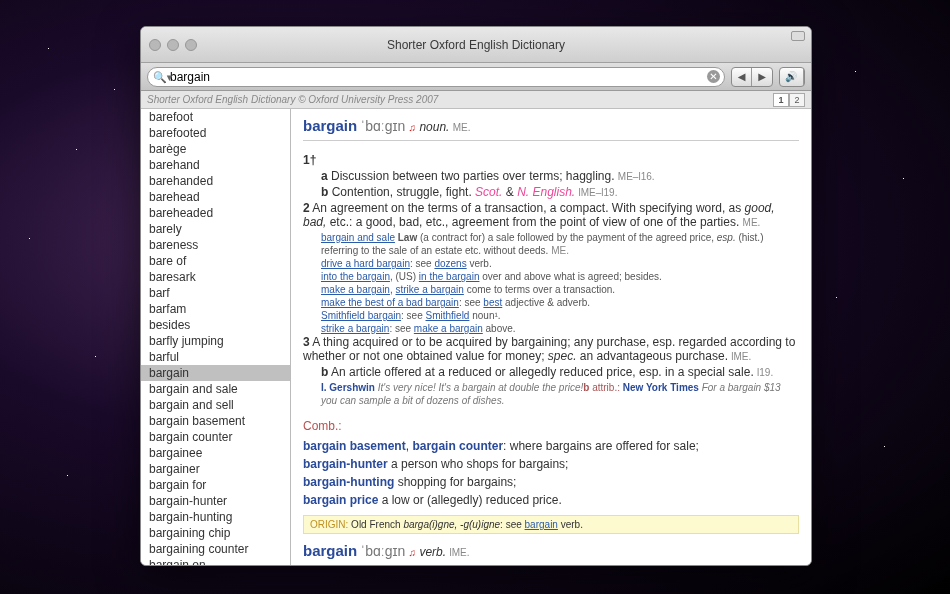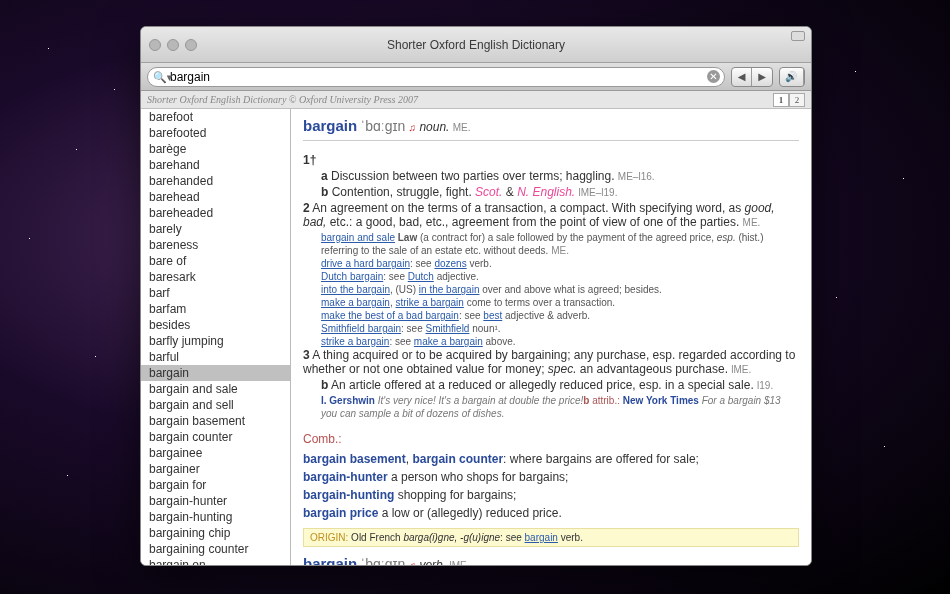--- a/index.html
+++ b/index.html
@@ -49,21 +49,21 @@
 }
 .mag { position: absolute; left: 6px; top: 4px; font-size: 11px; color: #666; }
 .clearx { position: absolute; right: 5px; top: 3px; width: 13px; height: 13px; border-radius: 50%; background: #999; color: #fff; font-size: 10px; line-height: 13px; text-align: center; cursor: pointer; }
 .segbtn { height: 20px; border: 1px solid #8a8a8a; background: linear-gradient(#fdfdfd,#dcdcdc); border-radius: 4px; display: flex; }
 .segbtn > div { width: 20px; text-align: center; font-size: 10px; line-height: 18px; color: #555; cursor:pointer;}
 .segbtn > div:first-child { border-right: 1px solid #999; }
 .sndbtn { width: 26px; }
 
 .copyright-row {
   height: 18px; background: #e6e6e6; border-bottom: 1px solid #bfbfbf;
-  display: flex; align-items: center; padding: 0 6px; font-size: 10px; color: #888; font-style: italic; font-family: Liberation Serif, serif;
+  display: flex; align-items: center; padding: 0 6px; font-size: 10px; color: #888; font-style: italic;
 }
 .pagetabs { margin-left: auto; display: flex; font-style: normal; }
 .pagetabs > div { width: 16px; height: 14px; border: 1px solid #aaa; background: #f4f4f4; text-align: center; font-size: 9px; line-height: 12px; color: #555; cursor:pointer;}
 .pagetabs > div.sel { background: #fff; font-weight: bold; }
 
 .content { flex: 1; display: flex; overflow: hidden; }
 .sidebar {
   width: 150px; background: #fff; border-right: 1px solid #bbb;
   overflow-y: auto; font-size: 12px; position: relative;
 }
@@ -202,21 +202,20 @@
           <span class="etym">lME–l19.</span>
         </div>
 
         <div class="def" style="margin-left:0">
           <b>2</b>
           <span>An agreement on the terms of a transaction, a compact. With specifying word, as </span><span class="italic">good, bad,</span><span> etc.: a good, bad, etc., agreement from the point of view of one of the parties. </span><span class="etym">ME.</span>
         </div>
 
         <div class="subentry"><span class="xref">bargain and sale</span> <b>Law</b><span> (a contract for) a sale followed by the payment of the agreed price, </span><span class="italic">esp.</span><span> (hist.)</span><span> referring to the sale of an estate etc. without deeds. </span><span class="etym">ME.</span></div>
         <div class="subentry"><span class="xref">drive a hard bargain</span><span>: see </span><span class="xref">dozens</span><span> verb.</span></div>
-        <div class="subentry"><span class="xref">Dutch bargain</span><span>: see </span><span class="xref">Dutch</span><span> adjective.</span></div>
         <div class="subentry"><span class="xref">into the bargain</span><span>, (US) </span><span class="xref">in the bargain</span><span> over and above what is agreed; besides.</span></div>
         <div class="subentry"><span class="xref">make a bargain</span><span>, </span><span class="xref">strike a bargain</span><span> come to terms over a transaction.</span></div>
         <div class="subentry"><span class="xref">make the best of a bad bargain</span><span>: see </span><span class="xref">best</span><span> adjective &amp; adverb.</span></div>
         <div class="subentry"><span class="xref">Smithfield bargain</span><span>: see </span><span class="xref">Smithfield</span><span> noun¹.</span></div>
         <div class="subentry"><span class="xref">strike a bargain</span><span>: see </span><span class="xref">make a bargain</span><span> above.</span></div>
 
         <div class="def" style="margin-left:0">
           <b>3</b>
           <span>A thing acquired or to be acquired by bargaining; any purchase, esp. regarded according to whether or not one obtained value for money; </span><span class="italic">spec.</span><span> an advantageous purchase. </span><span class="etym">lME.</span>
         </div>

